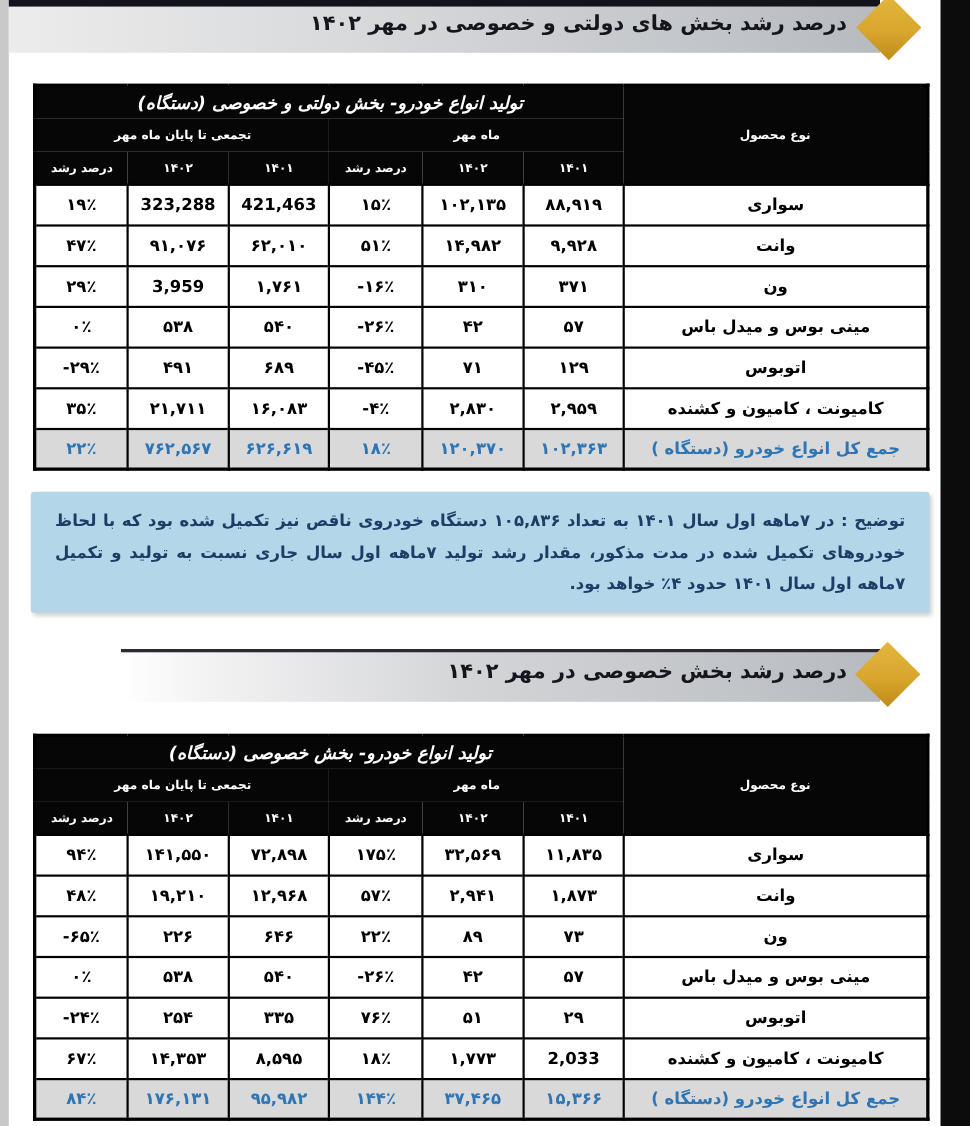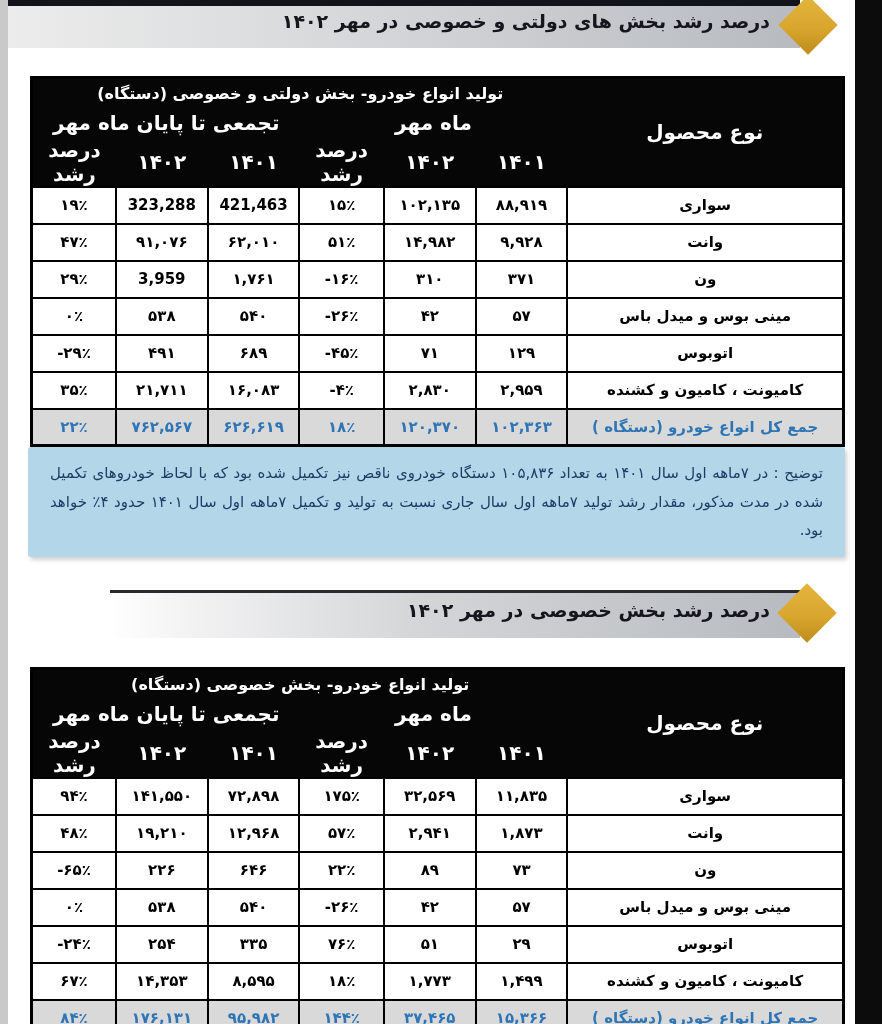--- a/index.html
+++ b/index.html
@@ -42,37 +42,37 @@
     position:absolute;width:815px;border-collapse:collapse;table-layout:fixed;
     border:3px solid #000;font-weight:bold;
   }
   .table-1{left:30px;top:76px;}
   .table-2{left:30px;top:667px;}
   table.prod-table thead th{
     background:#060606;color:#ffffff;border:0;font-weight:bold;
     text-align:center;vertical-align:middle;padding:0;
   }
   table.prod-table thead tr{height:30px;}
-  th.tbl-title{font-size:16px;}
-  th.group-h,th.year-h,th.prod-h{font-size:20px;}
+  th.tbl-title{font-size:16px;font-style:italic;}
+  th.group-h,th.year-h,th.prod-h{font-size:11px;}
   table.prod-table td{
     border:2.5px solid #000;background:#ffffff;color:#000;
     text-align:center;vertical-align:middle;
     font-size:15px;padding:0;height:37px;box-sizing:border-box;
   }
   table.prod-table tr.total-row td{
     background:#d9d9d9;color:#2e75b6;
   }
   td.num{direction:ltr;unicode-bidi:isolate;}
 
   
   .note-box{
     position:absolute;left:28px;top:447px;width:817px;height:110px;box-sizing:border-box;
     background:#b3d6e9;color:#1c3e66;border-radius:3px;
-    font-size:15px;font-weight:normal;line-height:1.9;
+    font-size:15px;font-weight:bold;line-height:1.9;
     padding:12px 22px 0 22px;text-align:justify;direction:rtl;
     box-shadow:2px 3px 4px rgba(0,0,0,0.18);
   }
 </style>
 </head>
 <body>
 
 <div class="edge-left"></div>
 <div class="edge-right"></div>
 
@@ -254,21 +254,21 @@
         <td>اتوبوس</td>
         <td class="num" dir="ltr">۲۹</td>
         <td class="num" dir="ltr">۵۱</td>
         <td class="num" dir="ltr">۷۶٪</td>
         <td class="num" dir="ltr">۳۳۵</td>
         <td class="num" dir="ltr">۲۵۴</td>
         <td class="num" dir="ltr">-۲۴٪</td>
       </tr>
       <tr>
         <td>کامیونت ، کامیون و کشنده</td>
-        <td class="num" dir="ltr">۱,۴۹۹</td>
+        <td class="num" dir="ltr">2,033</td>
         <td class="num" dir="ltr">۱,۷۷۳</td>
         <td class="num" dir="ltr">۱۸٪</td>
         <td class="num" dir="ltr">۸,۵۹۵</td>
         <td class="num" dir="ltr">۱۴,۳۵۳</td>
         <td class="num" dir="ltr">۶۷٪</td>
       </tr>
       <tr class="total-row">
         <td>جمع کل انواع خودرو (دستگاه )</td>
         <td class="num" dir="ltr">۱۵,۳۶۶</td>
         <td class="num" dir="ltr">۳۷,۴۶۵</td>

